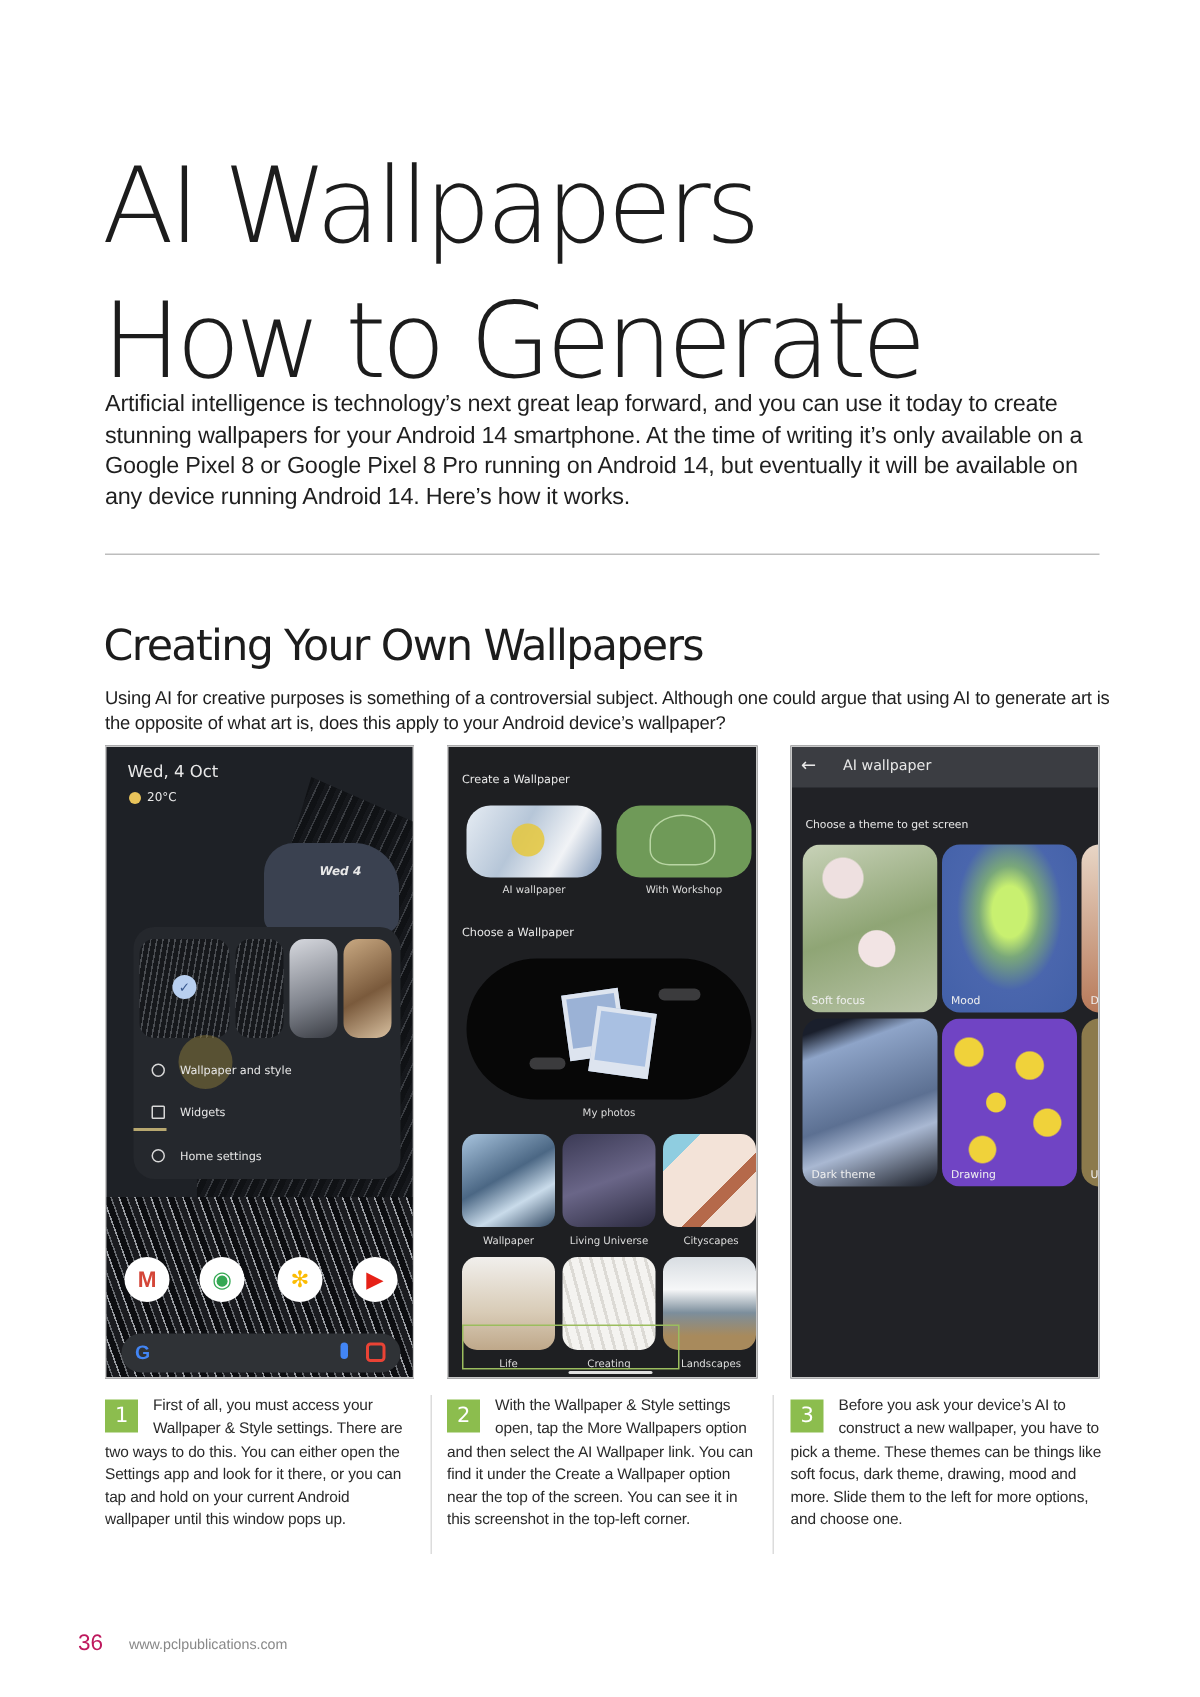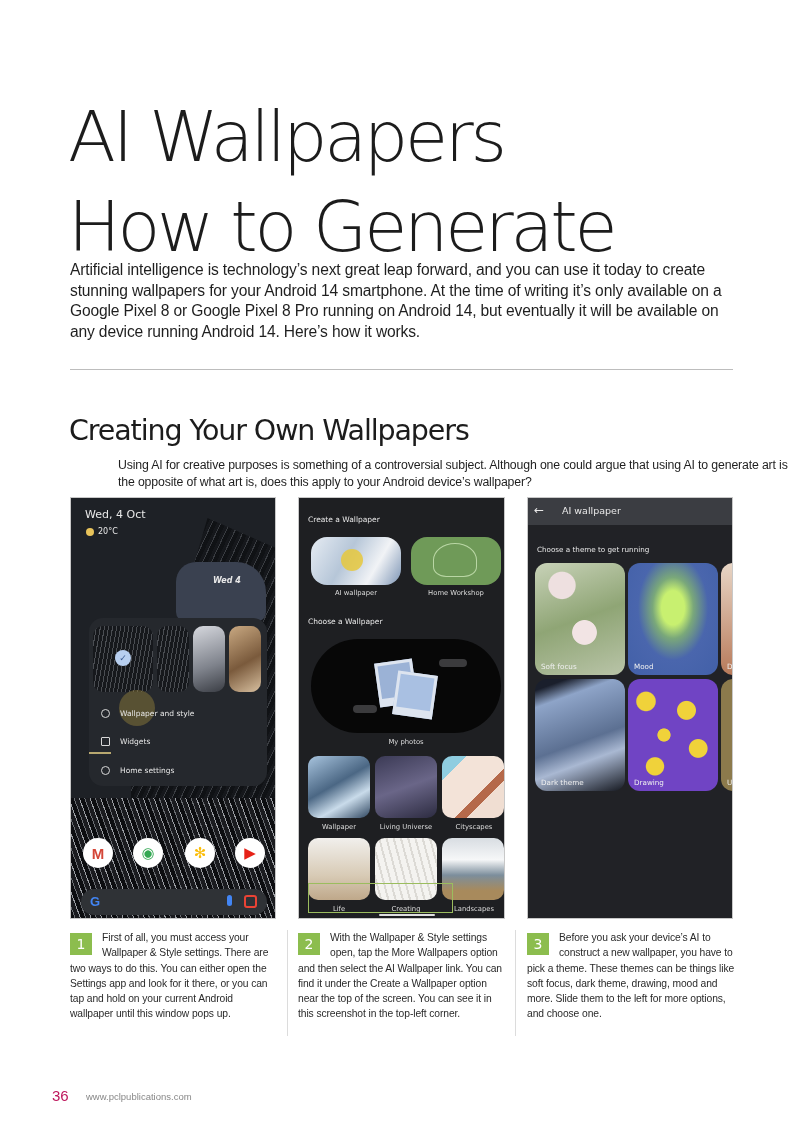--- a/index.html
+++ b/index.html
@@ -5,21 +5,21 @@
   * { box-sizing: border-box; margin: 0; padding: 0; }
   html, body { width: 800px; height: 1131px; background: #ffffff; overflow: hidden; }
   body { position: relative; font-family: "Liberation Sans", "DejaVu Sans", sans-serif; color: #1a1a1a; }
 
   .title { position: absolute; left: 68px; top: 92px; width: 680px; font-family: "DejaVu Sans", sans-serif; font-weight: 300; font-size: 70px; line-height: 90px; letter-spacing: -3.2px; color: #1c1c1c; }
   .title span { display: block; }
   .intro { position: absolute; left: 70px; top: 260px; width: 670px; font-size: 15.6px; line-height: 20.5px; color: #1f1f1f; letter-spacing: -0.15px; }
   .rule { position: absolute; left: 70px; top: 369px; width: 663px; height: 1px; background: #bdbdbd; }
 
   .h2 { position: absolute; left: 69px; top: 414px; font-family: "DejaVu Sans", sans-serif; font-weight: 400; font-size: 28.5px; letter-spacing: -1.1px; color: #1c1c1c; }
-  .sub { position: absolute; left: 70px; top: 457px; width: 670px; font-size: 12.3px; line-height: 16.5px; color: #1f1f1f; letter-spacing: -0.15px; margin-left: 48px; }
+  .sub { position: absolute; left: 70px; top: 457px; width: 670px; font-size: 12.3px; line-height: 16.5px; color: #1f1f1f; letter-spacing: -0.15px; }
 
   .shot { position: absolute; top: 497px; border: 1px solid #c8c8c8; overflow: hidden; }
   .s1 { left: 70px; width: 206px; height: 422px; background: #1e2126; }
   .s2 { left: 298px; width: 207px; height: 422px; background: #1e1f22; }
   .s3 { left: 527px; width: 206px; height: 422px; background: #212226; }
 
   .ui-text { position: absolute; color: #e8e8e8; font-family: "DejaVu Sans", sans-serif; white-space: nowrap; }
 
   
   .s1-bgstreak { position: absolute; left: 60px; top: 20px; width: 170px; height: 410px; background:
@@ -111,21 +111,21 @@
 
 <div class="shot s2">
   <div class="ui-text" style="left:9px;top:17px;font-size:7.5px;">Create a Wallpaper</div>
   <div class="s2-card" style="left:12px;top:39px;width:90px;height:48px;background:linear-gradient(120deg,#e6ecf3,#b6c6d8 40%,#f1f3f6 70%,#7d95b5);">
     <div style="position:absolute;left:30px;top:12px;width:22px;height:22px;border-radius:50%;background:rgba(230,200,60,.85);"></div>
   </div>
   <div class="s2-label" style="left:12px;top:91px;width:90px;">AI wallpaper</div>
   <div class="s2-card" style="left:112px;top:39px;width:90px;height:48px;background:#6f9a58;">
     <div style="position:absolute;left:22px;top:6px;width:44px;height:34px;border:1.5px solid #b9d6a4;border-radius:50% 50% 30% 30%;"></div>
   </div>
-  <div class="s2-label" style="left:112px;top:91px;width:90px;">Home Workshop</div>
+  <div class="s2-label" style="left:112px;top:91px;width:90px;">With Workshop</div>
 
   <div class="ui-text" style="left:9px;top:119px;font-size:7.5px;">Choose a Wallpaper</div>
   <div class="s2-card" style="left:12px;top:141px;width:190px;height:94px;border-radius:47px;background:#070707;">
     <div style="position:absolute;left:66px;top:22px;width:38px;height:44px;background:#9bb2d6;border:3px solid #dde4ef;border-bottom-width:8px;transform:rotate(-8deg);"></div>
     <div style="position:absolute;left:84px;top:34px;width:40px;height:44px;background:#a9c0e2;border:3px solid #dde4ef;border-bottom-width:8px;transform:rotate(8deg);"></div>
     <div style="position:absolute;left:128px;top:20px;width:28px;height:8px;border-radius:6px;background:#3b3b3d;"></div>
     <div style="position:absolute;left:42px;top:66px;width:24px;height:8px;border-radius:6px;background:#3b3b3d;"></div>
   </div>
   <div class="s2-label" style="left:12px;top:240px;width:190px;">My photos</div>
 
@@ -145,21 +145,21 @@
 
   <div style="position:absolute;left:9px;top:385px;width:145px;height:30px;border:1.5px solid #9bbd5e;"></div>
   <div style="position:absolute;left:80px;top:416px;width:56px;height:2px;background:#e0e0e0;border-radius:1px;"></div>
 </div>
 
 <div class="shot s3">
   <div class="s3-header">
     <span class="ui-text" style="left:6px;top:5px;font-size:12px;">←</span>
     <span class="ui-text" style="left:34px;top:7px;font-size:9.5px;">AI wallpaper</span>
   </div>
-  <div class="ui-text" style="left:9px;top:47px;font-size:7.2px;">Choose a theme to get running</div>
+  <div class="ui-text" style="left:9px;top:47px;font-size:7.2px;">Choose a theme to get screen</div>
 
   <div class="s3-card" style="left:7px;top:65px;background:radial-gradient(circle at 30% 20%,#eee0e0 0 12%,transparent 13%),radial-gradient(circle at 55% 62%,#f2e4e4 0 14%,transparent 15%),linear-gradient(160deg,#c8d2b8,#8fa575 50%,#b9c4a8);">
     <span class="lbl">Soft focus</span>
   </div>
   <div class="s3-card" style="left:100px;top:65px;background:radial-gradient(ellipse at 50% 40%,#c8f070 0 18%,#7aa87a 32%,#4a66ad 55%,#4260a8);">
     <span class="lbl">Mood</span>
   </div>
   <div class="s3-card" style="left:193px;top:65px;background:linear-gradient(180deg,#e8d6c6,#b87a5a);">
     <span class="lbl">Dr</span>
   </div>

